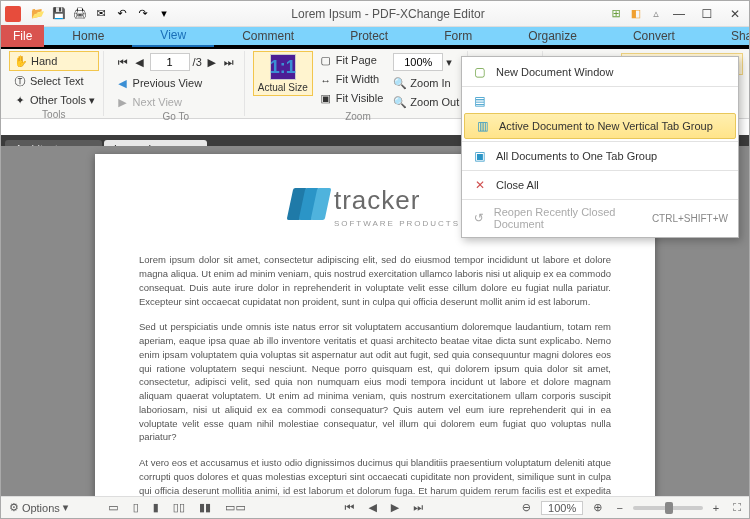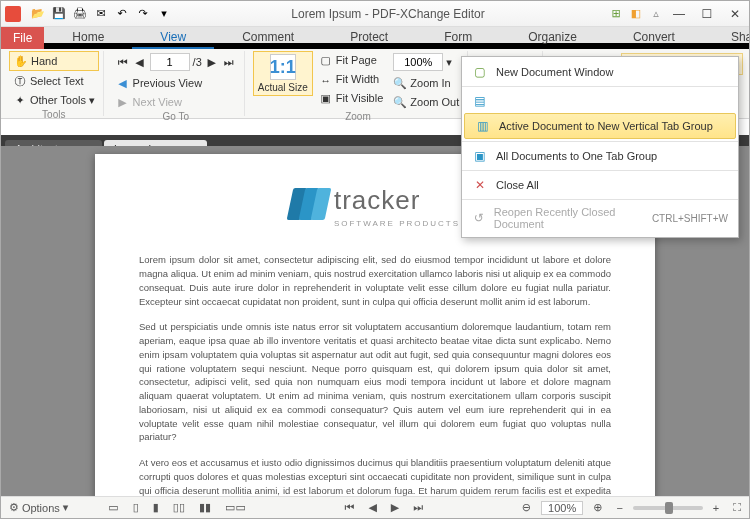--- a/index.html
+++ b/index.html
@@ -8,21 +8,21 @@
 
 .titlebar { height: 26px; background: linear-gradient(#fdfdfd,#f2f2f2); display: flex; align-items: center; border-bottom: 1px solid #ddd; }
 .qat { display: flex; gap: 3px; padding-left: 4px; }
 .qat-btn { width: 18px; height: 18px; display: flex; align-items: center; justify-content: center; font-size: 11px; }
 .title-text { flex: 1; text-align: center; color: #555; font-size: 12px; }
 .winbtns { display: flex; }
 .winbtn { width: 28px; height: 22px; display: flex; align-items: center; justify-content: center; font-size: 12px; color: #444;}
 .app-icon { width:16px; height:16px; background:#e74c3c; margin:0 4px; border-radius:2px;}
 
 
-.tabsrow { height: 22px; display: flex; align-items: flex-start; border-bottom: 6px solid #000000; background: #e5e5e5; }
+.tabsrow { height: 22px; display: flex; align-items: center; border-bottom: 4px solid #000000; background: #7dd3fc; }
 .file-tab { background:#d9534f; color:#fff; padding: 3px 12px; font-size:12px; height:22px; display:flex; align-items:center;}
 .ribtab { padding: 3px 28px; font-size: 12px; color:#444; cursor:default;}
 .ribtab.active { color:#1a6fb8; border-bottom:2px solid #1a6fb8; }
 .tabsrow-right { margin-left:auto; display:flex; gap:2px; padding-right:4px;}
 .search-find { display:flex; align-items:center; border:1px solid #ccc; padding:1px 4px; font-size:11px; background:#fff; color:#555; gap:3px;}
 
 
 .ribbon { height: 70px; background: #f7f7f5; border-bottom: 1px solid #d6d6d6; display:flex; padding:2px 4px; gap:4px; }
 .group { display:flex; flex-direction:column; border-right:1px solid #e4e4e4; padding:0 4px;}
 .group-body { flex:1; display:flex; align-items:flex-start; gap:2px;}
@@ -161,21 +161,21 @@
             <span>Next View</span>
           </div>
       </div>
     </div>
     <div class="group-label">Go To</div>
   </div>
 
   <div class="group">
     <div class="group-body">
       <div class="rb-big actual-size">
-        <div class="bic" style="color:#3b8fd4;font-weight:bold;background:#ffffff;border:1px solid #ccc;padding:2px 4px;">1:1</div>
+        <div class="bic" style="color:#3b8fd4;font-weight:bold;background:#4c1d95;border:1px solid #ccc;padding:2px 4px;">1:1</div>
         <span>Actual Size</span>
       </div>
       <div class="rb-col">
         <div class="rb-btn">
             <span class="ic">▢</span>
             <span>Fit Page</span>
           </div>
         <div class="rb-btn">
             <span class="ic">↔</span>
             <span>Fit Width</span>

